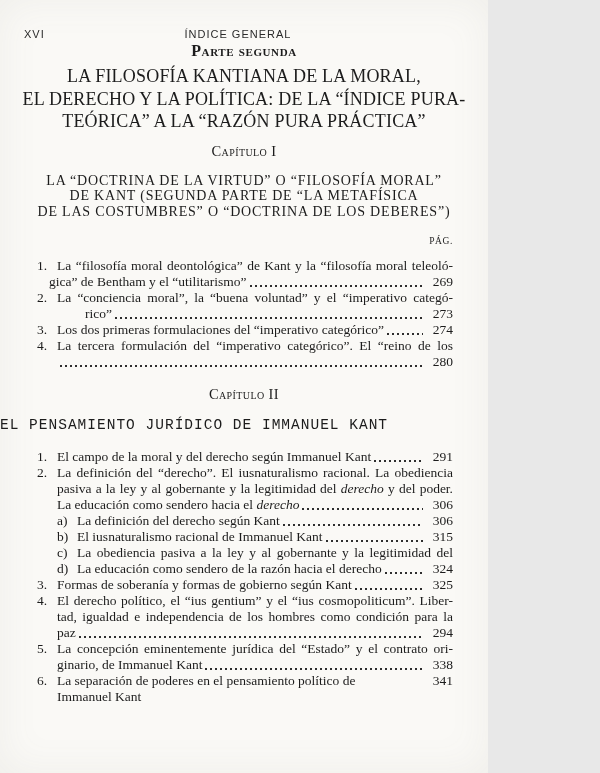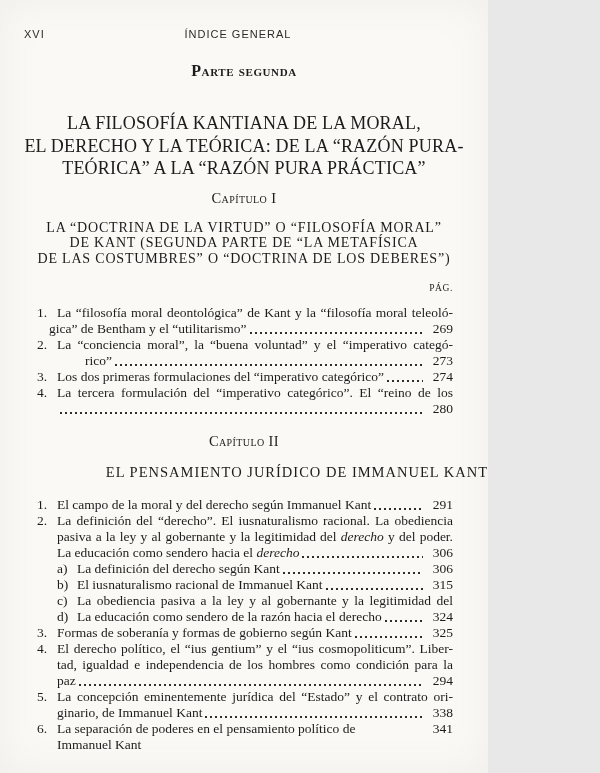--- a/index.html
+++ b/index.html
@@ -15,39 +15,39 @@
   .runhead{
     position:relative;
     margin:28px 36px 0 24px;
     font-family:"Liberation Sans", sans-serif;
     font-size:11px;letter-spacing:1px;color:#2b2b2b;
     height:14px;
   }
   .folio{position:absolute;left:0;top:0;}
   .rh-title{display:block;text-align:center;}
   .part-heading{
-    text-align:center;margin-top:20px;
+    text-align:center;
     font-size:16px;font-weight:bold;
     font-variant:small-caps;letter-spacing:0.6px;
   }
   .main-title{
-    text-align:center;margin-top:32px;
+    text-align:center;margin-top:5px;
     font-size:18px;line-height:22.5px;letter-spacing:0.2px;
   }
   .chap-heading{
     text-align:center;margin-top:10px;
     font-size:14.5px;font-variant:small-caps;letter-spacing:0.4px;
   }
   .chap-subtitle{
     text-align:center;margin-top:13px;
     font-size:14px;line-height:15.8px;letter-spacing:0.8px;
   }
   .chap2-title{
-    text-align:right;margin-top:14px;
-    font-size:14.5px;letter-spacing:1px;
+    text-align:left;margin-top:14px;
+    font-size:14.5px;letter-spacing:1px;font-family:Liberation Mono, monospace;
   }
   .pag{
     text-align:right;margin:16px 35px 0 0;
     font-size:9.5px;letter-spacing:0.6px;color:#222;
   }
   .toc{
     margin:12px 35px 0 37px;
     font-size:13.5px;line-height:16px;
   }
   .toc2{margin-top:16px;}
@@ -72,21 +72,21 @@
 
   <div class="runhead">
     <span class="folio">XVI</span>
     <span class="rh-title">ÍNDICE GENERAL</span>
   </div>
 
   <div class="part-heading">Parte segunda</div>
 
   <div class="main-title">
     <div>LA FILOSOFÍA KANTIANA DE LA MORAL,</div>
-    <div>EL DERECHO Y LA TEÓRICA: DE LA “RAZÓN PURA-</div>
+    <div>EL DERECHO Y LA POLÍTICA: DE LA “ÍNDICE PURA-</div>
     <div>TEÓRICA” A LA “RAZÓN PURA PRÁCTICA”</div>
   </div>
 
   <div class="chap-heading">Capítulo I</div>
 
   <div class="chap-subtitle">
     <div>LA “DOCTRINA DE LA VIRTUD” O “FILOSOFÍA MORAL”</div>
     <div>DE KANT (SEGUNDA PARTE DE “LA METAFÍSICA</div>
     <div>DE LAS COSTUMBRES” O “DOCTRINA DE LOS DEBERES”)</div>
   </div>

